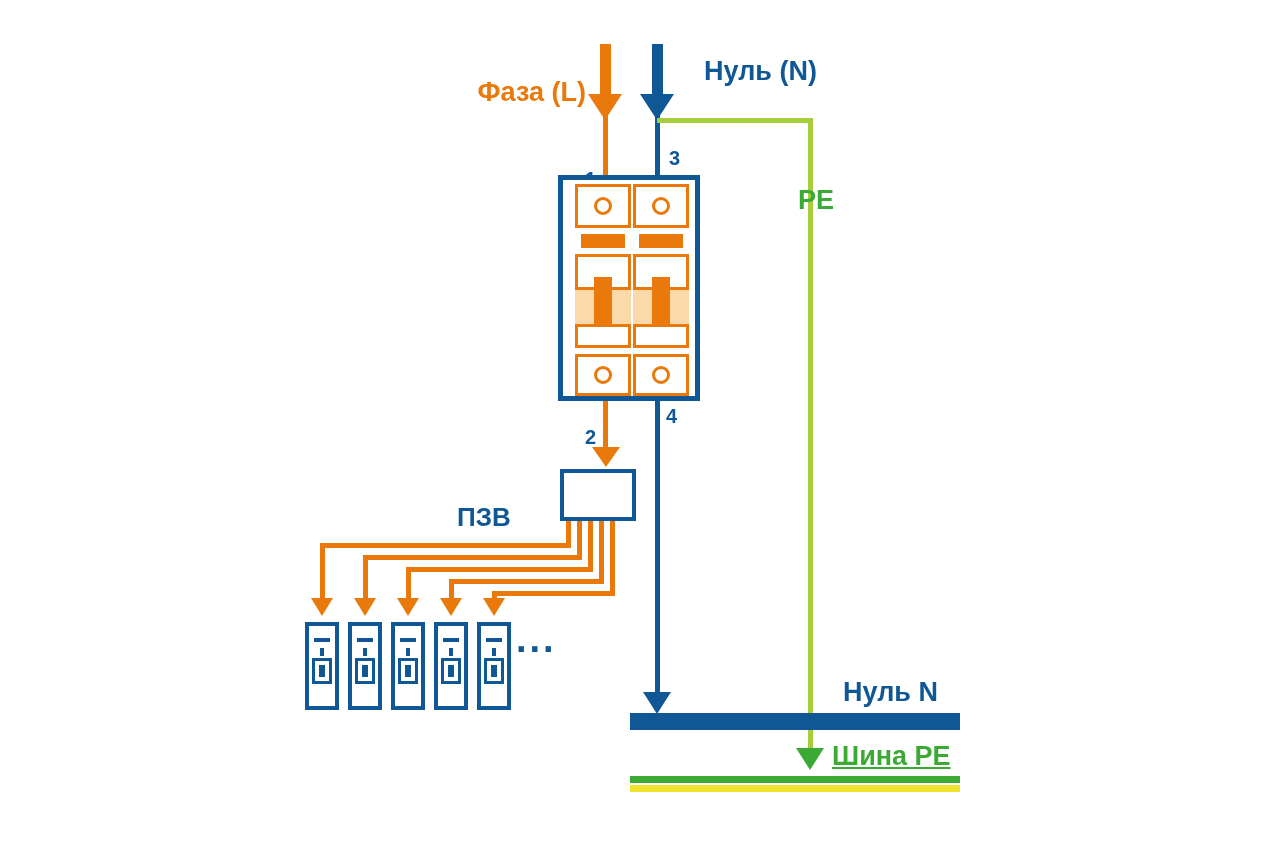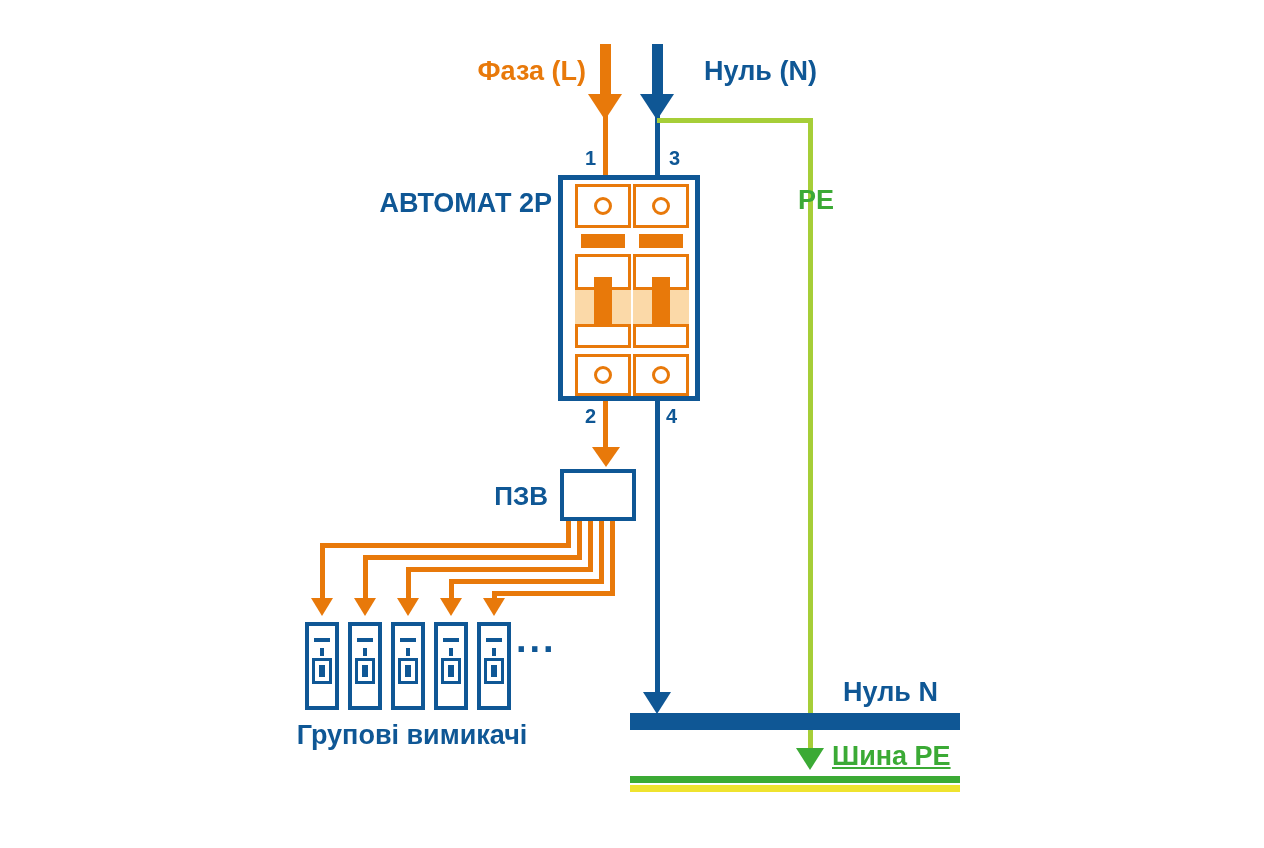--- a/index.html
+++ b/index.html
@@ -14,21 +14,21 @@
   body{background:#fff;font-family:"Liberation Sans", sans-serif;}
   .stage{position:relative;width:1264px;height:848px;background:#ffffff;overflow:hidden;}
   .abs{position:absolute;}
   .lbl{position:absolute;font-weight:bold;white-space:nowrap;}
   .lbl.blue{color:var(--blue);}
   .lbl.orange{color:var(--orange);}
   .lbl.green{color:var(--green);}
   .f27{font-size:27px;}
   .f26{font-size:26px;}
   .f20{font-size:20px;}
-  .tr{text-align:right;}
+  .tr{text-align:right;margin-top:21px;}
   .tc{text-align:center;}
 
   
   .wire{position:absolute;}
   .w-orange{background:var(--orange);}
   .w-blue{background:var(--blue);}
   .w-gy{background:var(--green-yellow);}
 
   
   .tri{position:absolute;width:0;height:0;}
@@ -86,21 +86,20 @@
   <div class="tri big-blue" style="left:640px;top:94px;"></div>
   <div class="wire w-blue" style="left:655px;top:112px;width:5px;height:63px;"></div>
 
   <div class="wire w-gy" style="left:657px;top:118px;width:156px;height:5px;"></div>
   <div class="wire w-gy" style="left:808px;top:118px;width:5px;height:634px;"></div>
   <div class="lbl green f27 abs" style="left:798px;top:185px;text-align:right;">PE</div>
 
   <div class="lbl blue f20 tr abs" style="left:572px;top:147px;width:24px;">1</div>
   <div class="lbl blue f20 abs" style="left:669px;top:147px;">3</div>
 
-  <div class="lbl blue f27 tr abs" style="left:370px;top:188px;width:182px;">АВТОМАТ 2P</div>
   <div class="breaker-box">
     <div class="module m1">
       <div class="mod-term top">
           <div class="screw"></div>
         </div>
       <div class="mod-window"></div>
       <div class="mod-body">
         <div class="mod-strip"></div>
         <div class="mod-handle"></div>
       </div>
@@ -122,21 +121,21 @@
         </div>
     </div>
   </div>
 
   <div class="lbl blue f20 tr abs" style="left:572px;top:405px;width:24px;">2</div>
   <div class="lbl blue f20 abs" style="left:666px;top:405px;">4</div>
 
   <div class="wire w-orange" style="left:603px;top:401px;width:5px;height:48px;"></div>
   <div class="tri mid-orange" style="left:592px;top:447px;"></div>
 
-  <div class="lbl blue f26 tr abs" style="left:468px;top:481px;width:80px;">ПЗВ</div>
+  <div class="lbl blue f26 tr abs" style="left:444px;top:481px;width:80px;text-align:center;">ПЗВ</div>
   <div class="rcd-box"></div>
 
   <div class="wire w-orange" style="left:566px;top:521px;width:5px;height:27px;"></div>
   <div class="wire w-orange" style="left:320px;top:543px;width:251px;height:5px;"></div>
   <div class="wire w-orange" style="left:320px;top:543px;width:5px;height:60px;"></div>
   <div class="tri small-orange" style="left:311px;top:598px;"></div>
 
   <div class="wire w-orange" style="left:577px;top:521px;width:5px;height:39px;"></div>
   <div class="wire w-orange" style="left:363px;top:555px;width:219px;height:5px;"></div>
   <div class="wire w-orange" style="left:363px;top:555px;width:5px;height:48px;"></div>
@@ -187,21 +186,20 @@
   </div>
   <div class="mini" style="left:477px;">
     <div class="slot"></div>
       <div class="stub"></div>
     <div class="tog">
         <div class="hdl"></div>
       </div>
   </div>
 
   <div class="dots">...</div>
-  <div class="lbl blue f27 tc abs" style="left:278px;top:720px;width:268px;">Групові вимикачі</div>
 
   <div class="wire w-blue" style="left:655px;top:401px;width:5px;height:293px;"></div>
   <div class="tri bus-blue" style="left:643px;top:692px;"></div>
   <div class="lbl blue f27 abs" style="left:843px;top:677px;">Нуль N</div>
   <div class="bus-n"></div>
 
   <div class="tri bus-green" style="left:796px;top:748px;"></div>
   <div class="lbl green f27 abs" style="left:832px;top:741px;text-decoration:underline;">Шина PE</div>
   <div class="bus-pe-green"></div>
   <div class="bus-pe-yellow"></div>

